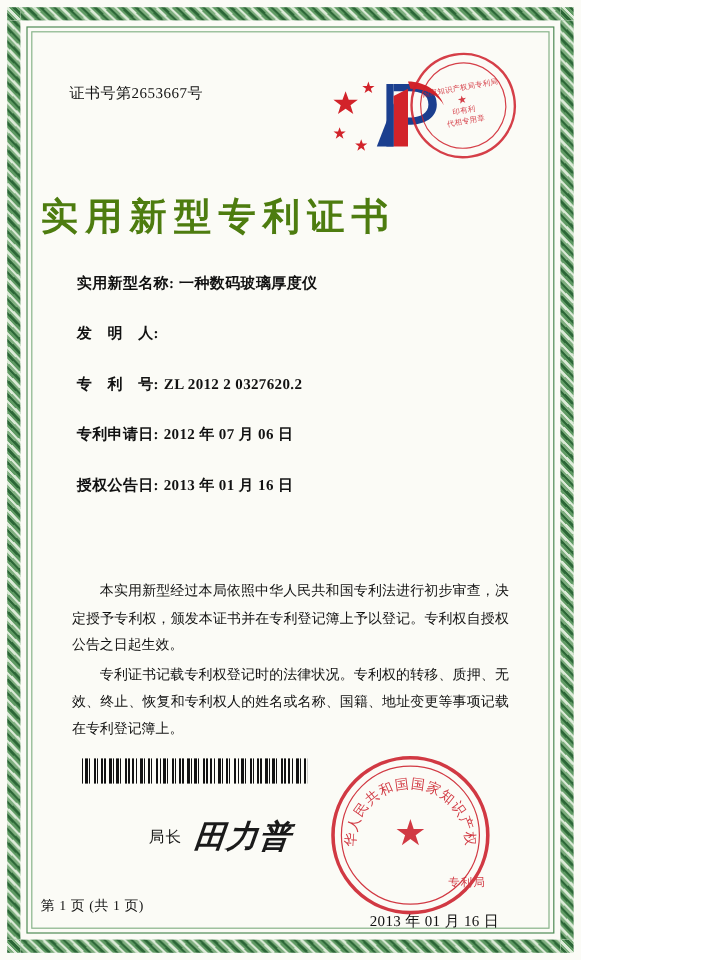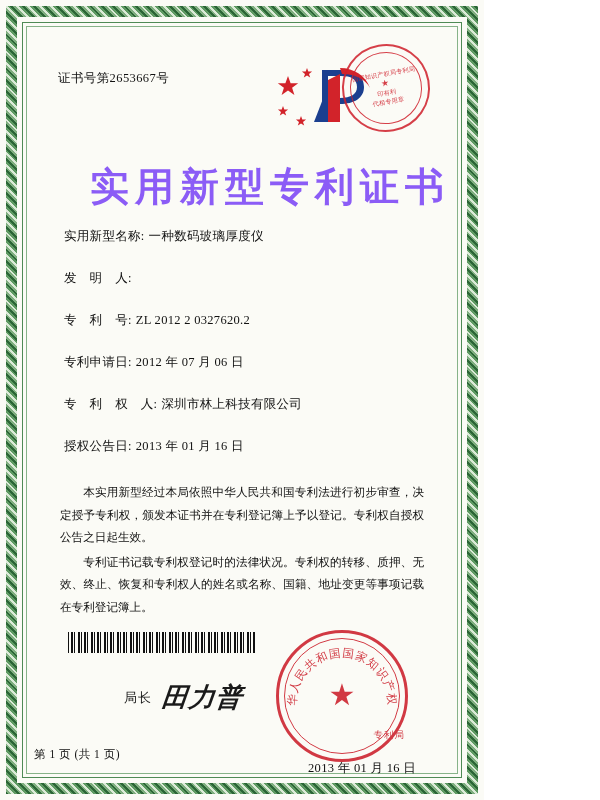--- a/index.html
+++ b/index.html
@@ -102,35 +102,36 @@
     font-family: "Liberation Serif", serif;
     letter-spacing: .2px;
   }
   .top-seal .star { font-size: 9px; line-height: 1; margin: 1px 0; }
 
   
   .title {
     position: absolute;
     top: 128px;
     left: 0; right: 0;
-    text-align: right;
-    font-size: 39px;
+    text-align: left;
+    font-size: 31px;
     font-weight: bold;
     letter-spacing: 6px;
-    color: #8b5cf6;
+    color: #4d7c0f;
   }
 
   
   .fields {
     position: absolute;
     top: 196px;
     left: 30px;
     right: 36px;
     font-size: 12.5px;
     color: #111;
+    font-weight: bold;
   }
   .field {
     display: flex;
     align-items: baseline;
     margin-bottom: 25px;
     letter-spacing: .3px;
   }
   .field .label {
     flex: 0 0 auto;
     white-space: pre;
@@ -307,24 +308,20 @@
       <div class="field">
         <span class="label">发　明　人:</span>
       </div>
       <div class="field">
         <span class="label">专　利　号:</span>
         <span class="value">ZL 2012 2 0327620.2</span>
       </div>
       <div class="field">
         <span class="label">专利申请日:</span>
         <span class="value">2012 年 07 月 06 日</span>
-      </div>
-      <div class="field">
-        <span class="label">专　利　权　人:</span>
-        <span class="value">深圳市林上科技有限公司</span>
       </div>
       <div class="field">
         <span class="label">授权公告日:</span>
         <span class="value">2013 年 01 月 16 日</span>
       </div>
     </div>
 
     <div class="paragraphs">
       <p>本实用新型经过本局依照中华人民共和国专利法进行初步审查，决定授予专利权，颁发本证书并在专利登记簿上予以登记。专利权自授权公告之日起生效。</p>
       <p>专利证书记载专利权登记时的法律状况。专利权的转移、质押、无效、终止、恢复和专利权人的姓名或名称、国籍、地址变更等事项记载在专利登记簿上。</p>

